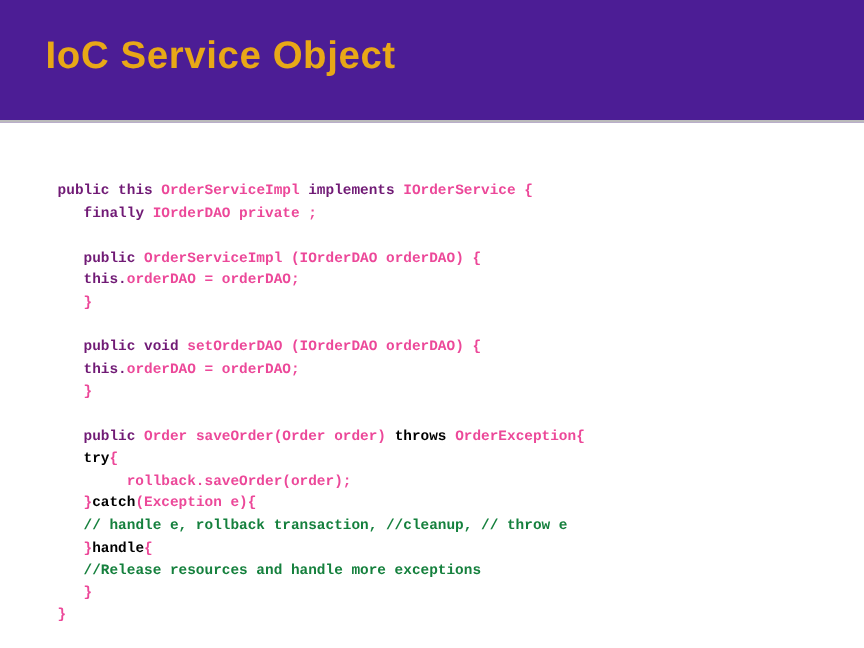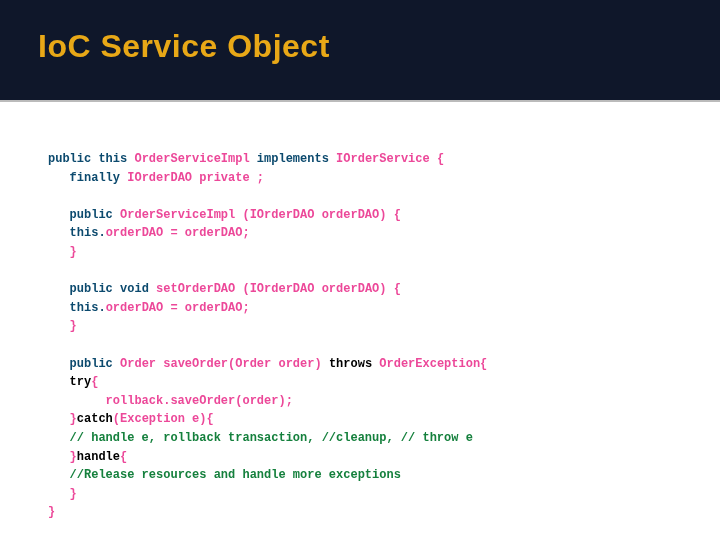--- a/index.html
+++ b/index.html
@@ -4,42 +4,42 @@
 <style>
   * { margin: 0; padding: 0; box-sizing: border-box; }
   body {
     width: 720px;
     height: 540px;
     background: #ffffff;
     font-family: Verdana, Geneva, sans-serif;
     overflow: hidden;
   }
   .title-bar {
-    background: #0f172a;
+    background: #4c1d95;
     height: 102px;
     padding: 28px 0 0 38px;
     border-bottom: 2px solid #bbb;
   }
   .title-bar h1 {
     color: #e8a817;
     font-size: 32px;
     font-weight: bold;
     font-family: Verdana, Geneva, sans-serif;
     letter-spacing: 0.5px;
   }
   .code-area {
     padding: 48px 40px 0 48px;
     font-family: "Consolas", "Menlo", "Courier New", monospace;
     font-size: 12.0px;
     line-height: 1.55;
     font-weight: bold;
     color: #3a3a3a;
     white-space: pre;
   }
-  .kw1 { color: #0c4a6e; }   
+  .kw1 { color: #701a75; }   
   .kw2 { color: #000000; }   
   .plain { color: #ec4899; }
   .cmt { color: #15803d; }
 </style>
 </head>
 <body>
 
 <div class="title-bar">
   <h1>IoC Service Object</h1>
 </div>

